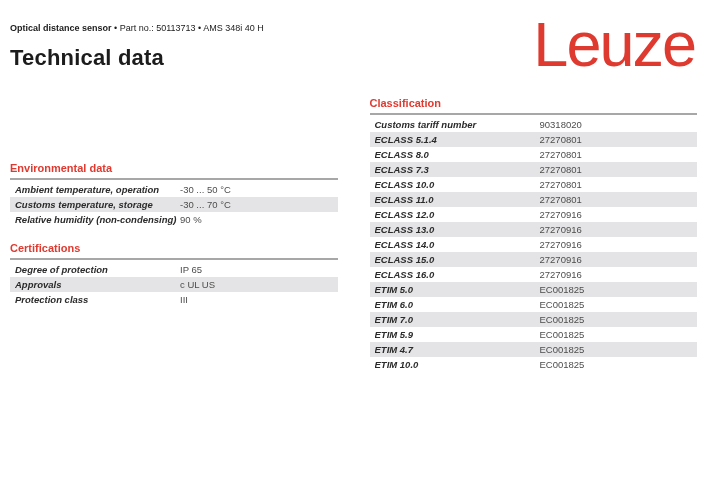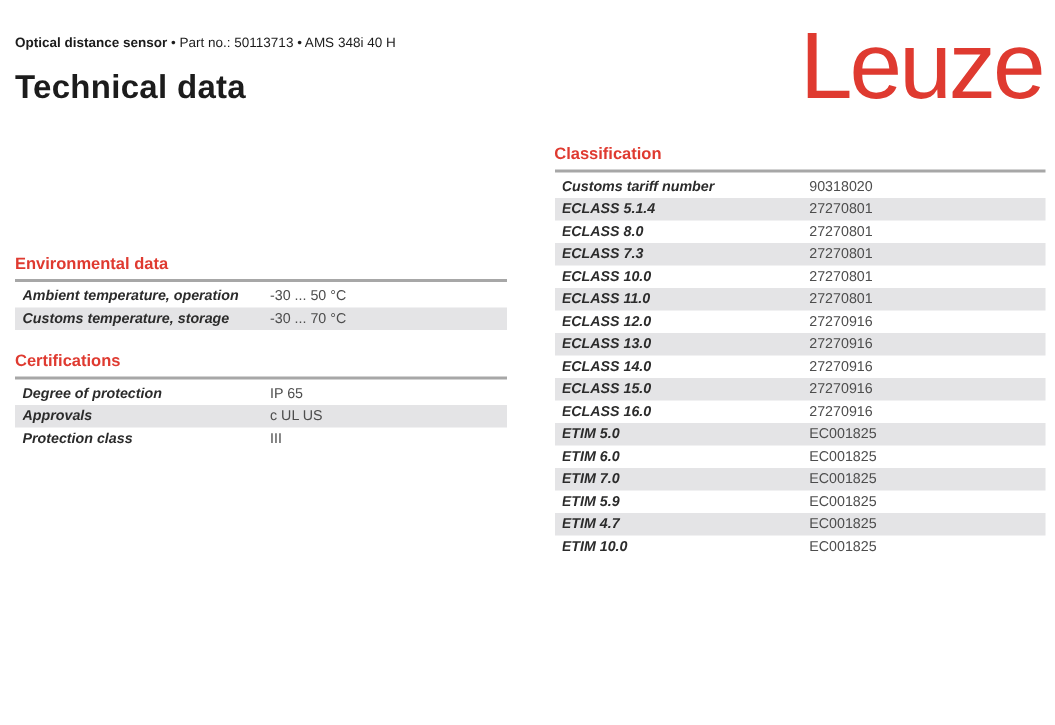--- a/index.html
+++ b/index.html
@@ -108,20 +108,24 @@
   <div class="row">
     <div class="cell label">Ambient temperature, operation</div>
     <div class="cell value">-30 ... 50 °C</div>
   </div>
 
   <div class="row">
     <div class="cell label">Customs temperature, storage</div>
     <div class="cell value">-30 ... 70 °C</div>
   </div>
 
+  <div class="row">
+    <div class="cell label">Relative humidity (non-condensing)</div>
+    <div class="cell value">90 %</div>
+  </div>
 </div>
   </section>
 
   <section class="section">
     <h2 class="section-heading">Certifications</h2>
     <div class="rule"></div>
     <div class="rows">
   <div class="row">
     <div class="cell label">Degree of protection</div>
     <div class="cell value">IP 65</div>

